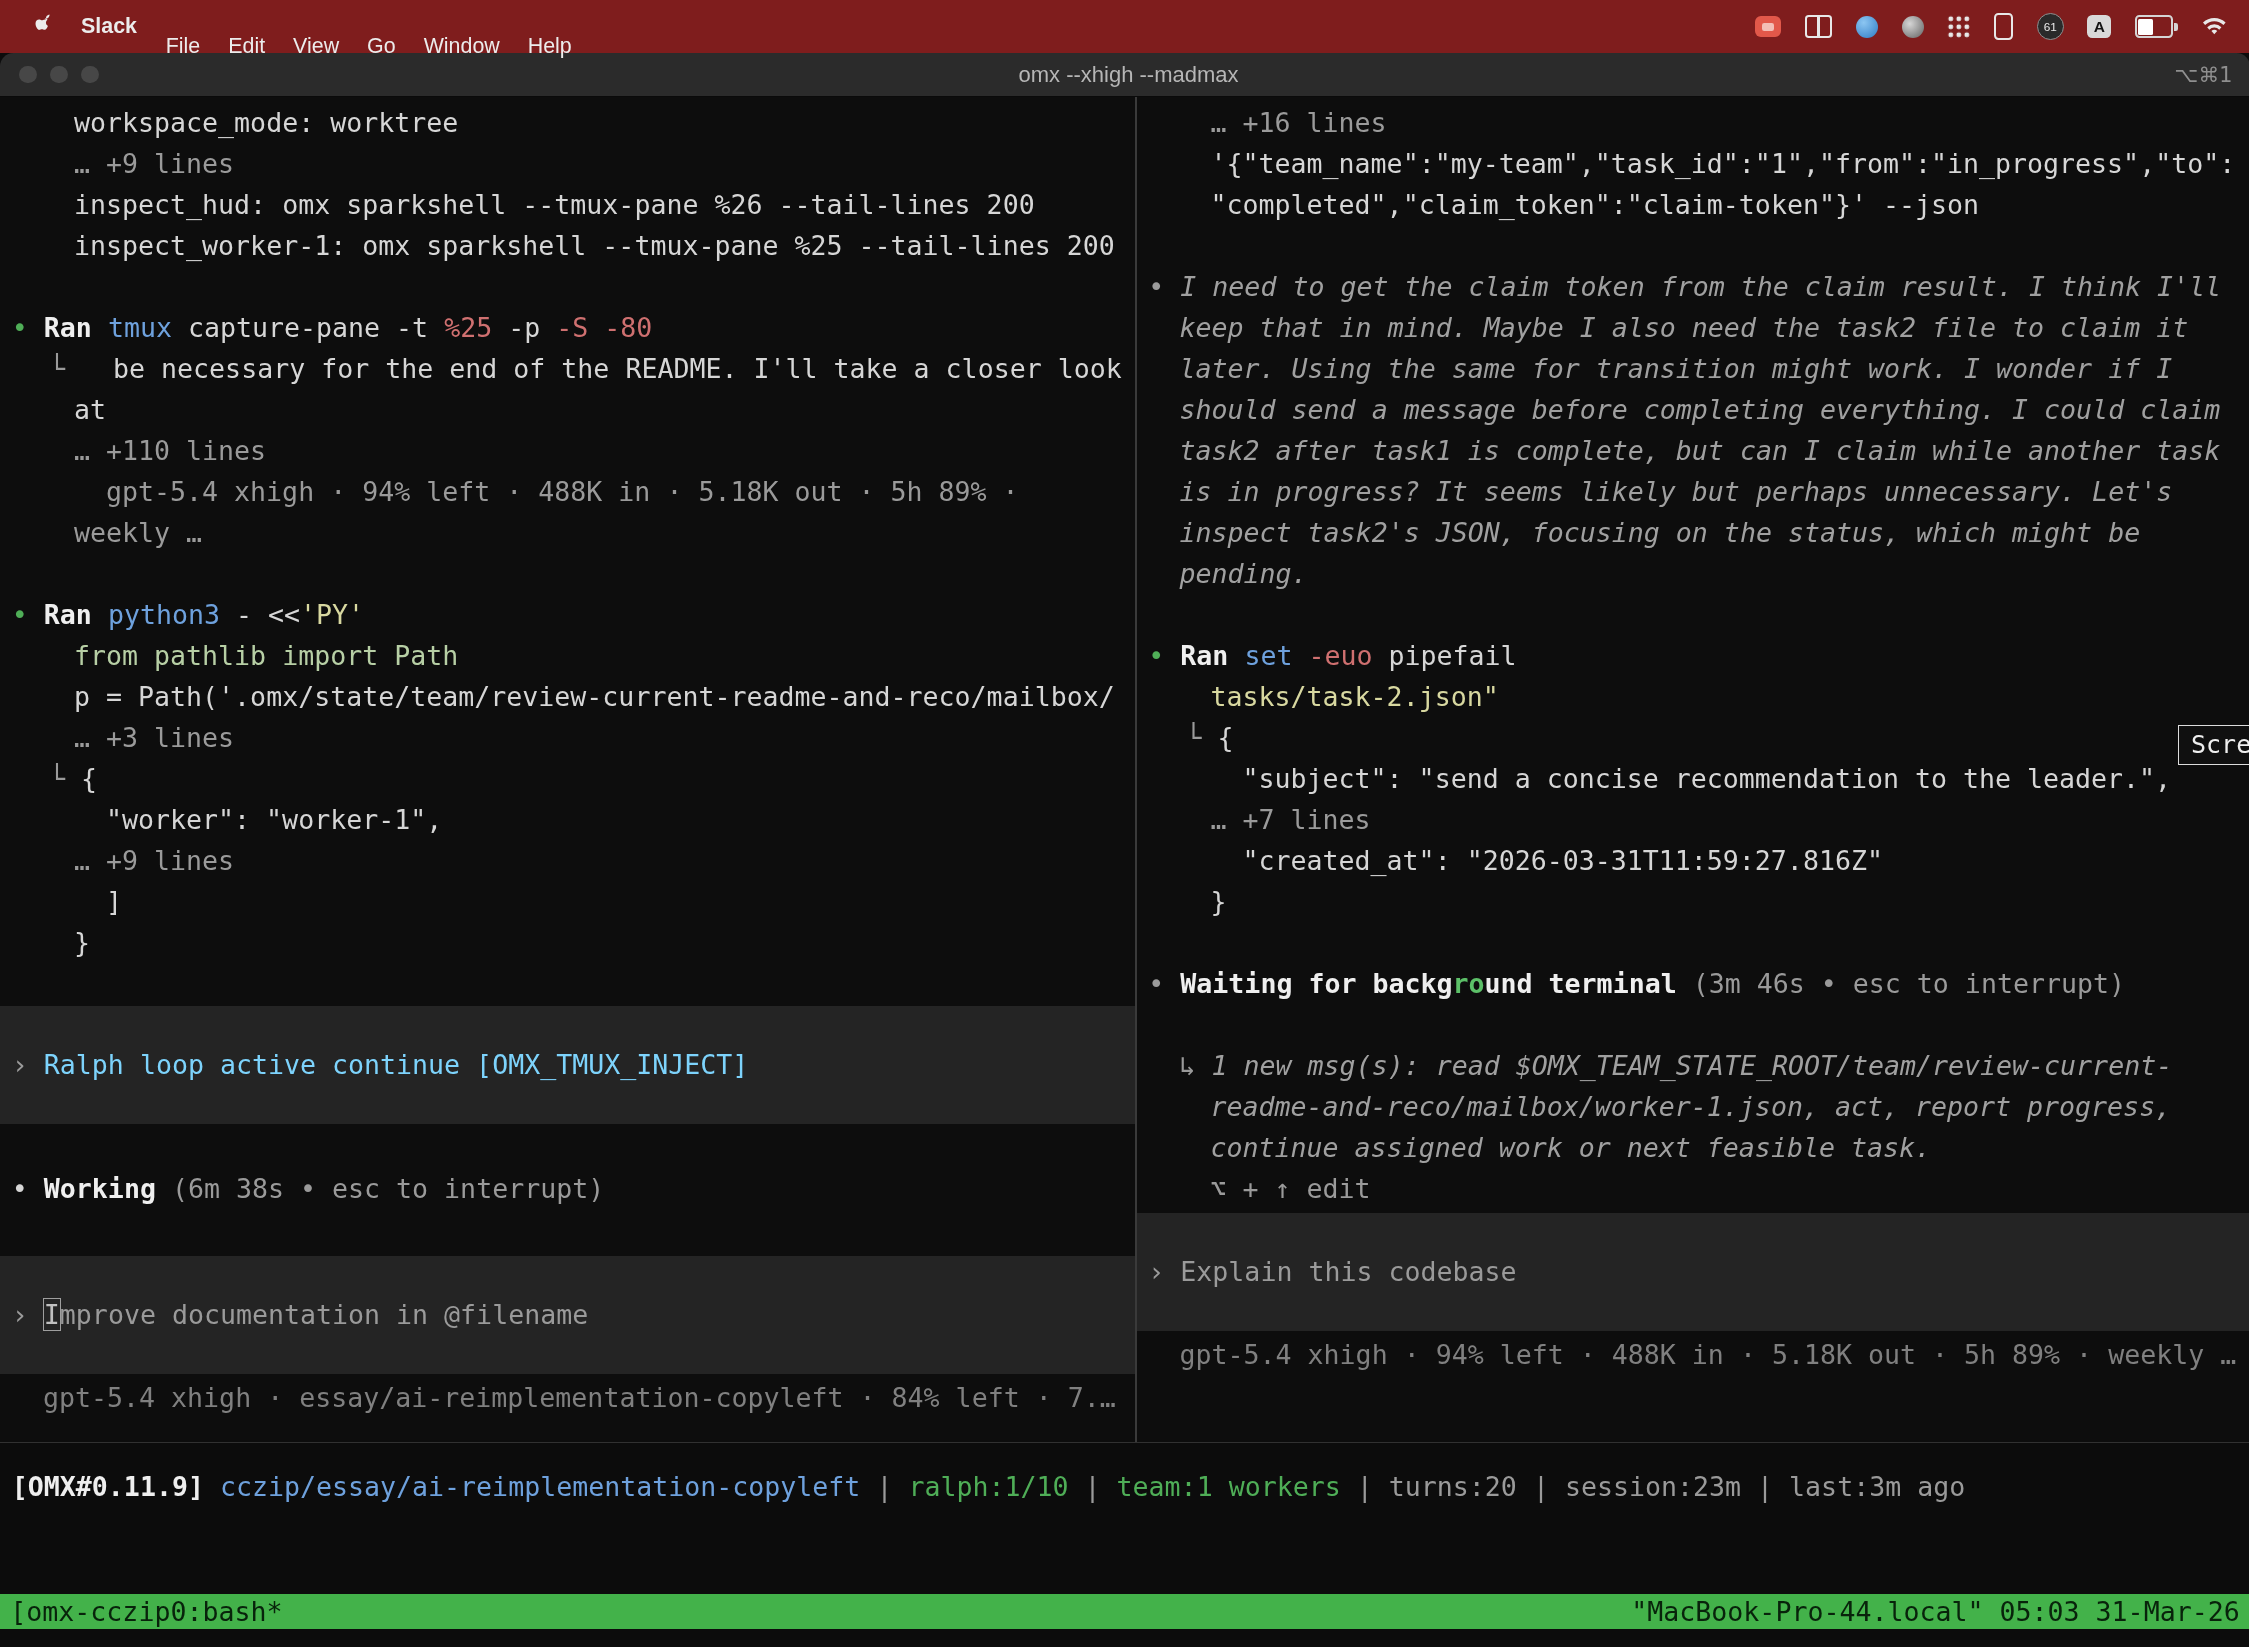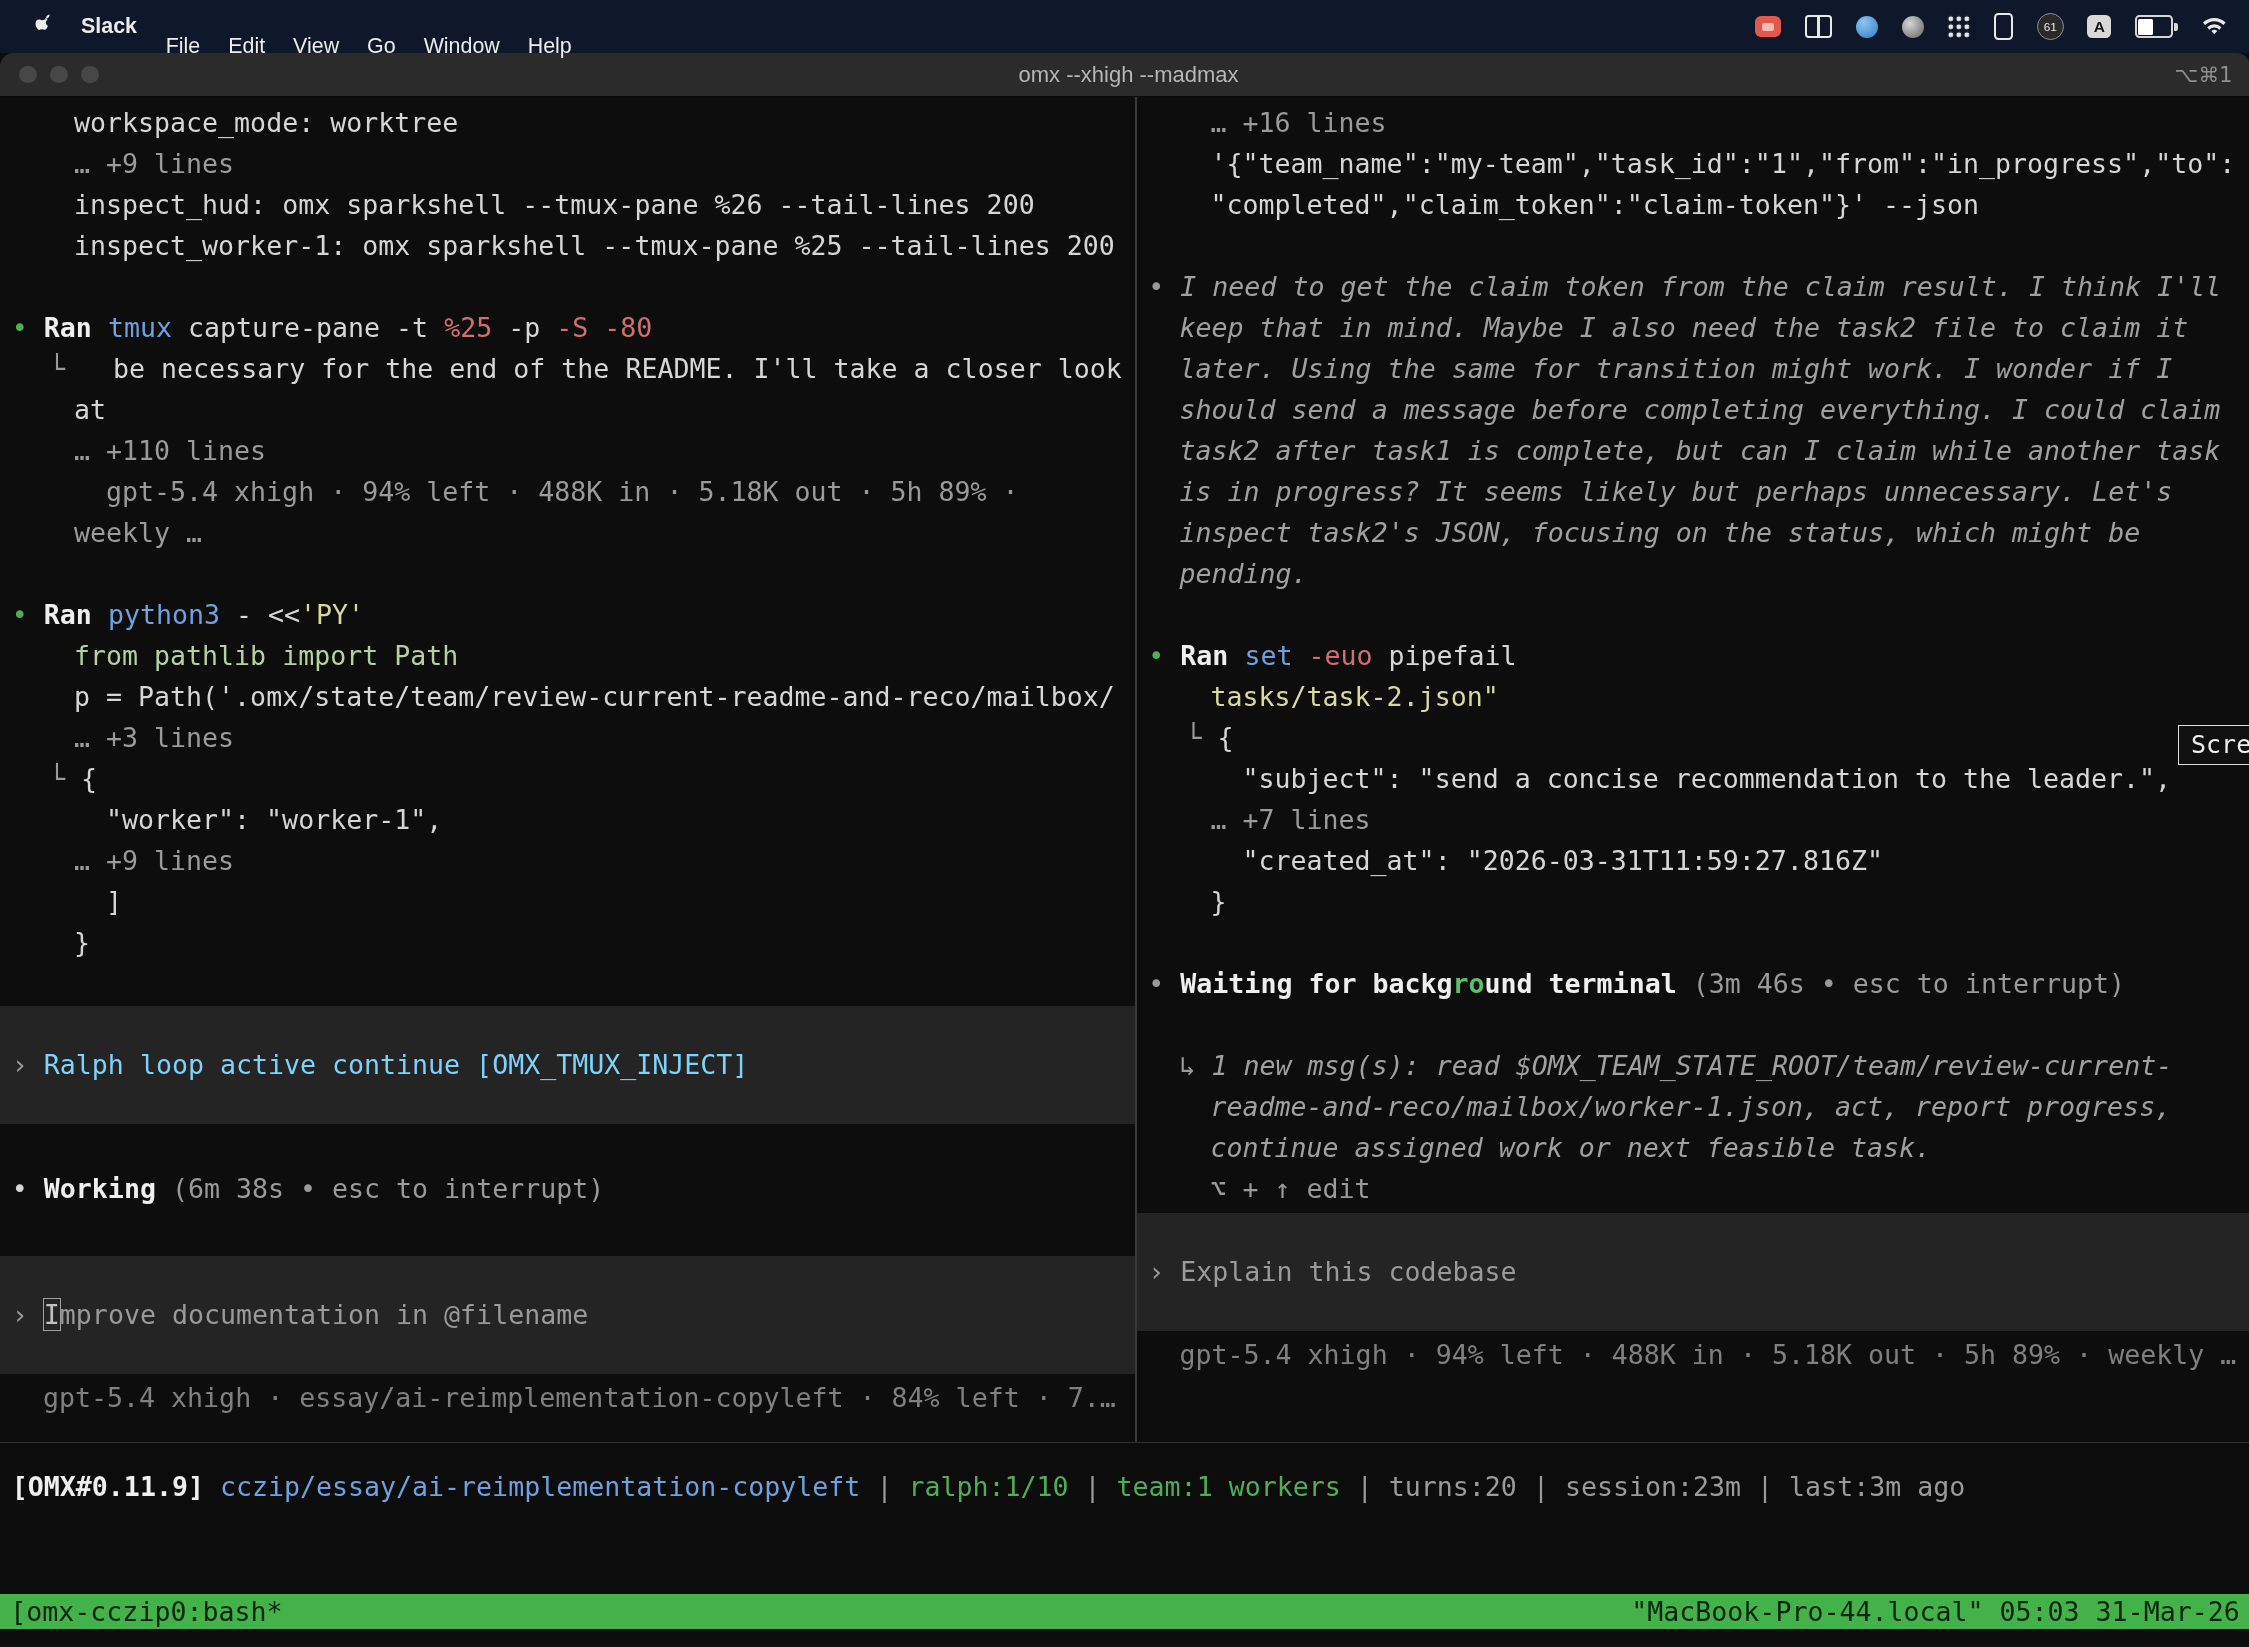--- a/index.html
+++ b/index.html
@@ -1,19 +1,19 @@
 <!DOCTYPE html>
 <html style="font-size:11.8px"><head>
 <meta charset="utf-8">
 <style>
   html,body{margin:0;padding:0;background:#000;}
   .screen{position:relative;width:2250px;height:1648px;background:#0c0c0c;overflow:hidden;
           font-family:"DejaVu Sans Mono",monospace;}
   
-  .menubar{position:absolute;top:0;left:0;right:0;height:53px;background:#0f172a;
+  .menubar{position:absolute;top:0;left:0;right:0;height:53px;background:#7f1d1d;
            display:flex;align-items:center;color:#ececec;
            font-family:"Liberation Sans",sans-serif;font-size:21.4px;z-index:10;}
   .mb-left{display:flex;align-items:center;padding-left:25px;}
   .mb-apple{display:flex;align-items:center;padding:0 10.3px;}
   .mb-app{font-weight:bold;padding:0 14.8px;}
   .mb-item{padding:0 14px;margin-top:40px;}
   .mb-right{margin-left:auto;display:flex;align-items:center;padding-right:22px;}
   .si{display:flex;align-items:center;justify-content:center;margin-left:23.6px;}
   .si-rec{width:26.6px;height:20.7px;border-radius:5.9px;background:#e2584a;}
   .rec-inner{display:block;width:11.8px;height:8px;background:#f3beb6;border-radius:2.2px;margin:auto;}

